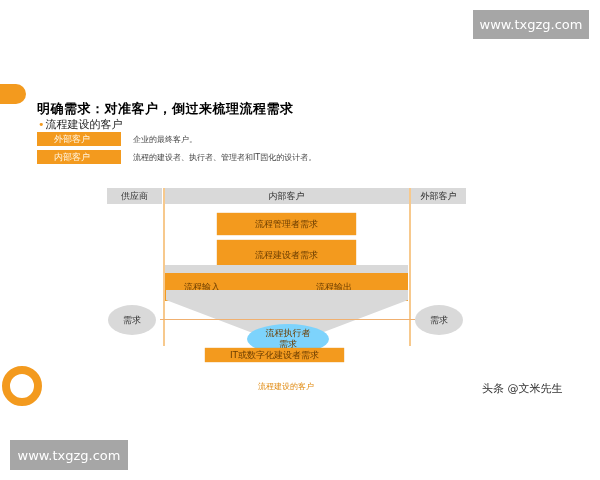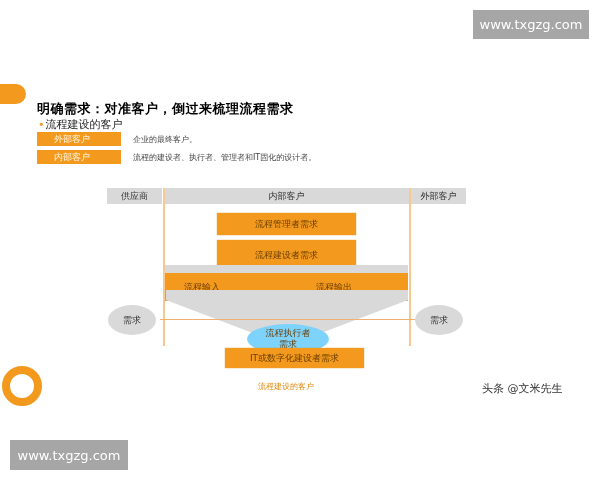--- a/index.html
+++ b/index.html
@@ -49,21 +49,21 @@
   .vline.r { left: 409px; }
 
   .obox {
     position: absolute; background: #f39a1e; color: #6b3d00; font-size: 9px;
     display: flex; align-items: center; justify-content: center;
     box-shadow: 0 0 1px #e08a10;
     text-align: center;
   }
   .box-mgr { left: 217px; top: 213px; width: 139px; height: 22px; }
   .box-builder { left: 217px; top: 240px; width: 139px; height: 30px; }
-  .box-it { left: 225px; top: 348px; width: 139px; height: 20px; }
+  .box-it { left: 205px; top: 348px; width: 139px; height: 14px; }
 
   .gray-band { position: absolute; left: 165px; top: 265px; width: 243px; height: 8px; background: #d9d9d9; }
   .flow-bar {
     position: absolute; left: 165px; top: 273px; width: 243px; height: 28px;
     background: #f39a1e; display: flex; align-items: center; color: #6b3d00; font-size: 9px;
   }
   .flow-bar span { position: absolute; }
   .flow-bar .s1 { left: 19px; }
   .flow-bar .s2 { left: 89px; margin-top: 44px; }
   .flow-bar .s3 { left: 151px; }

